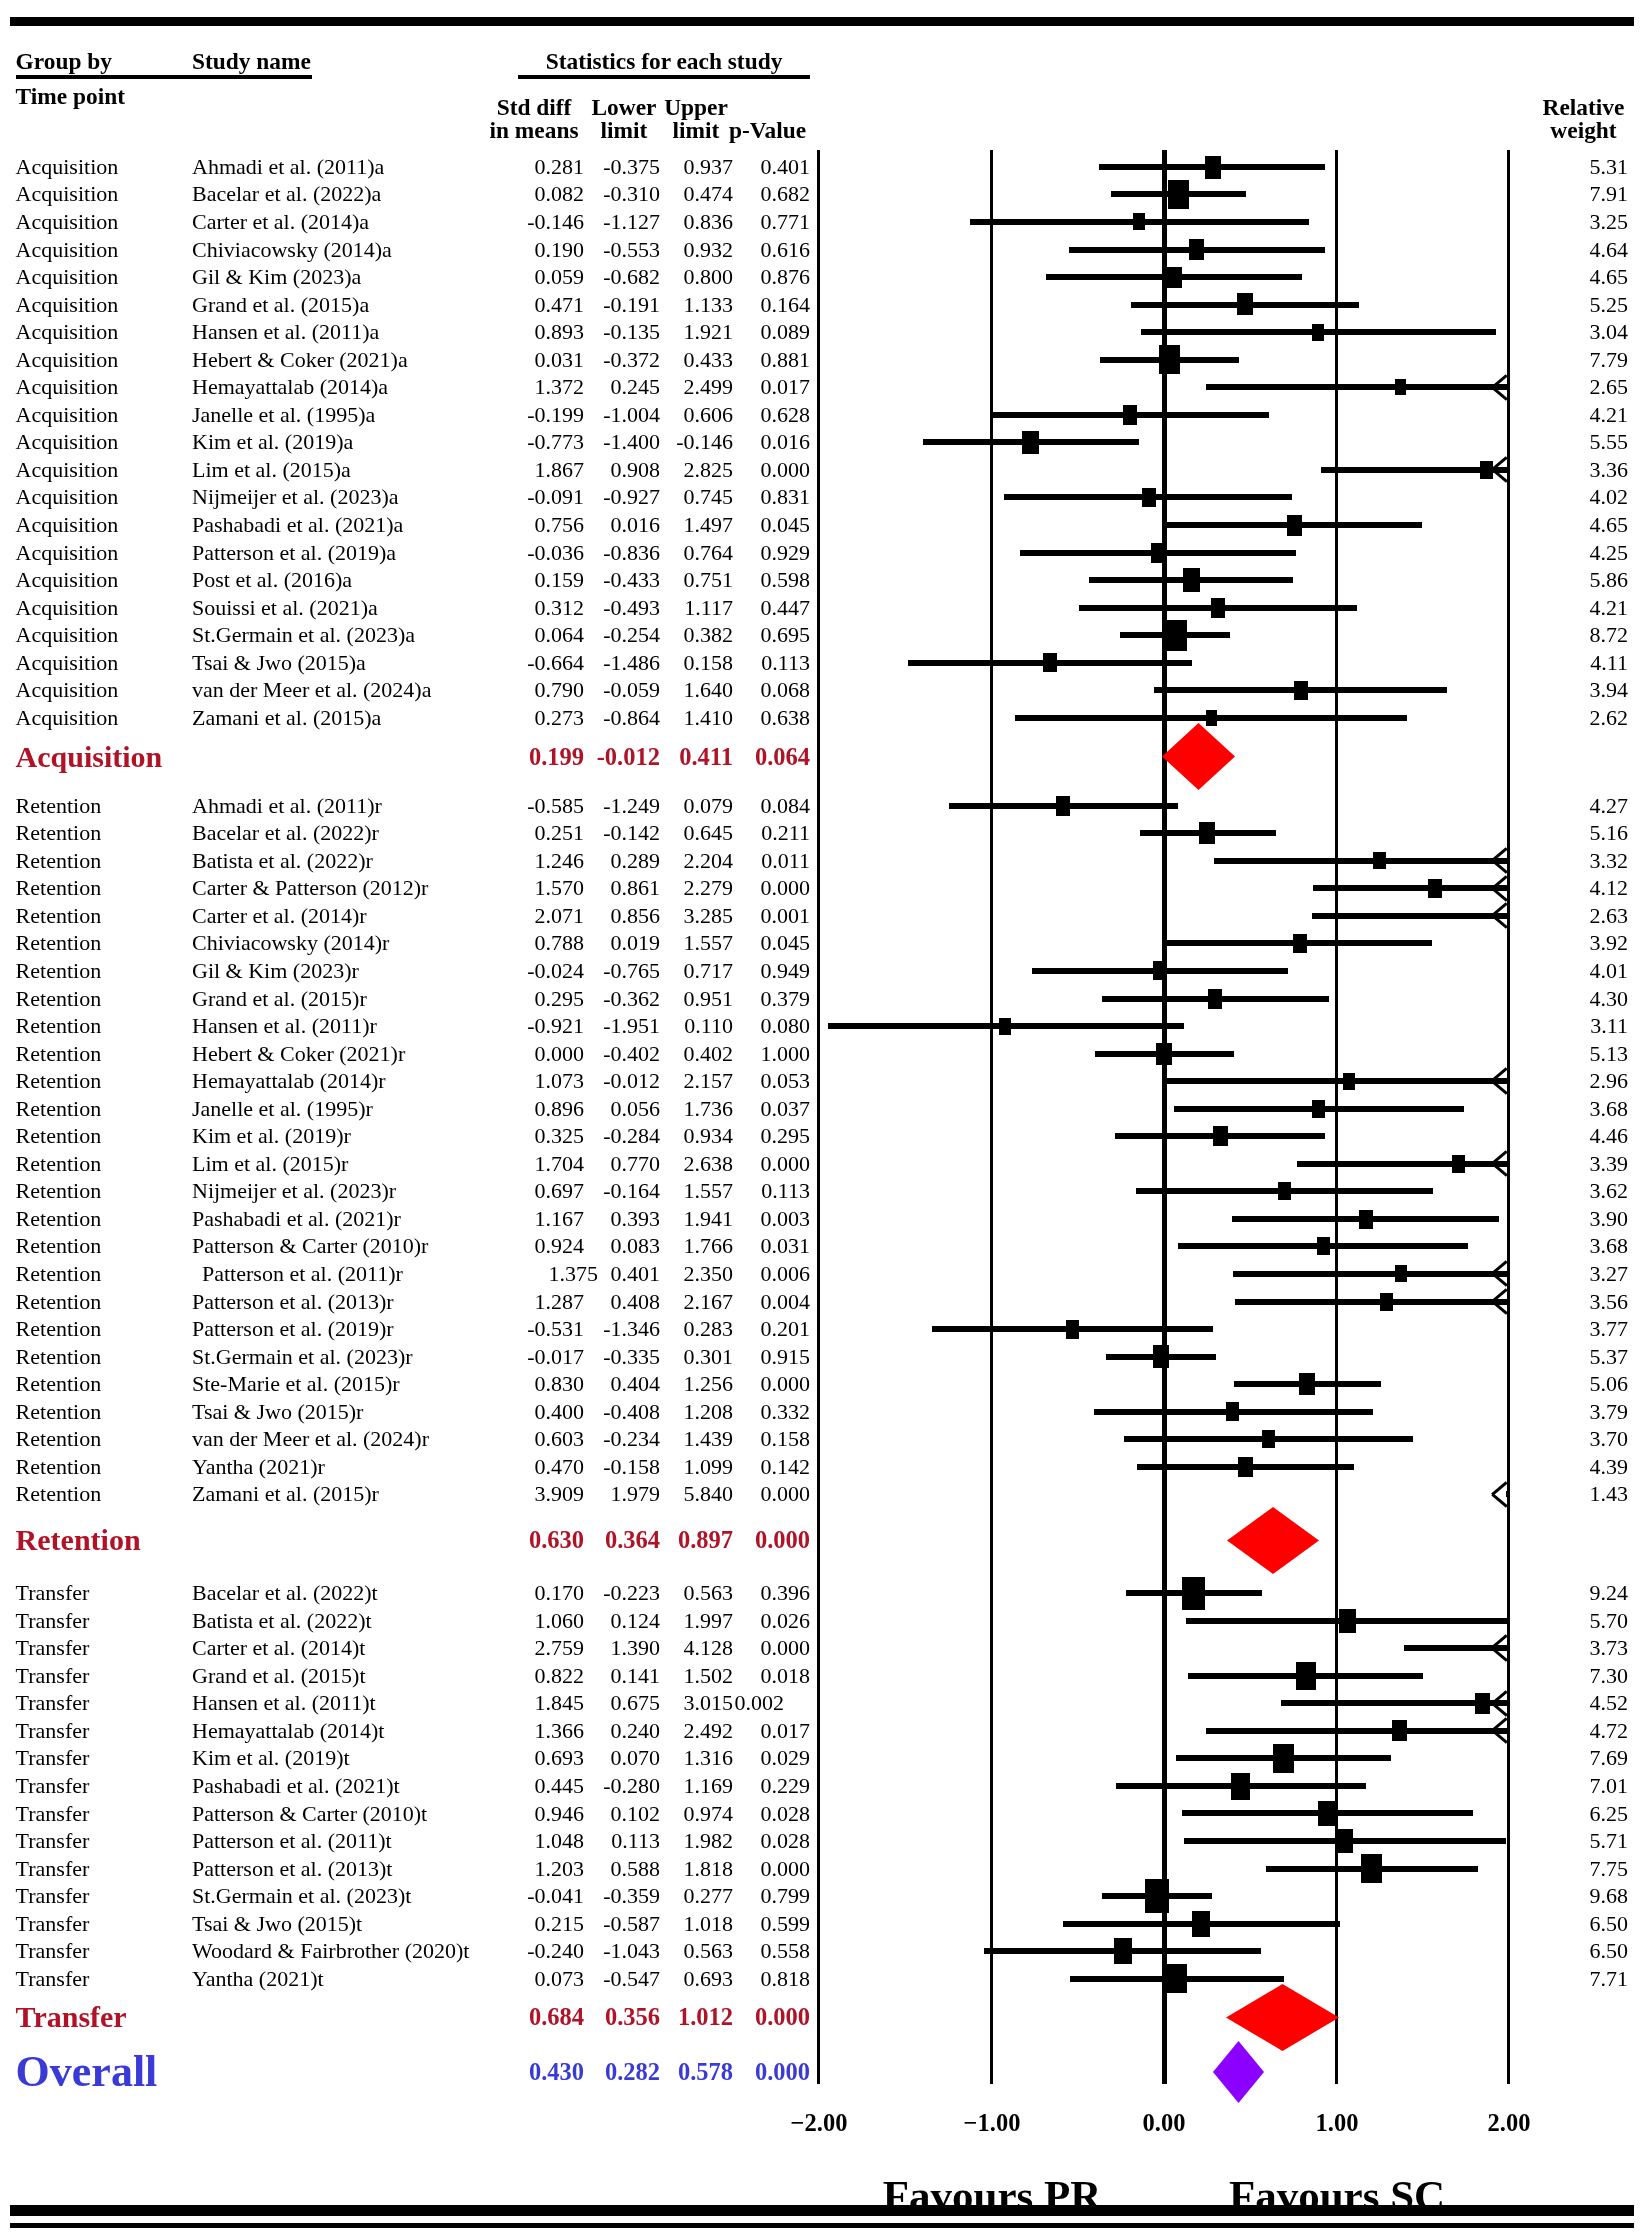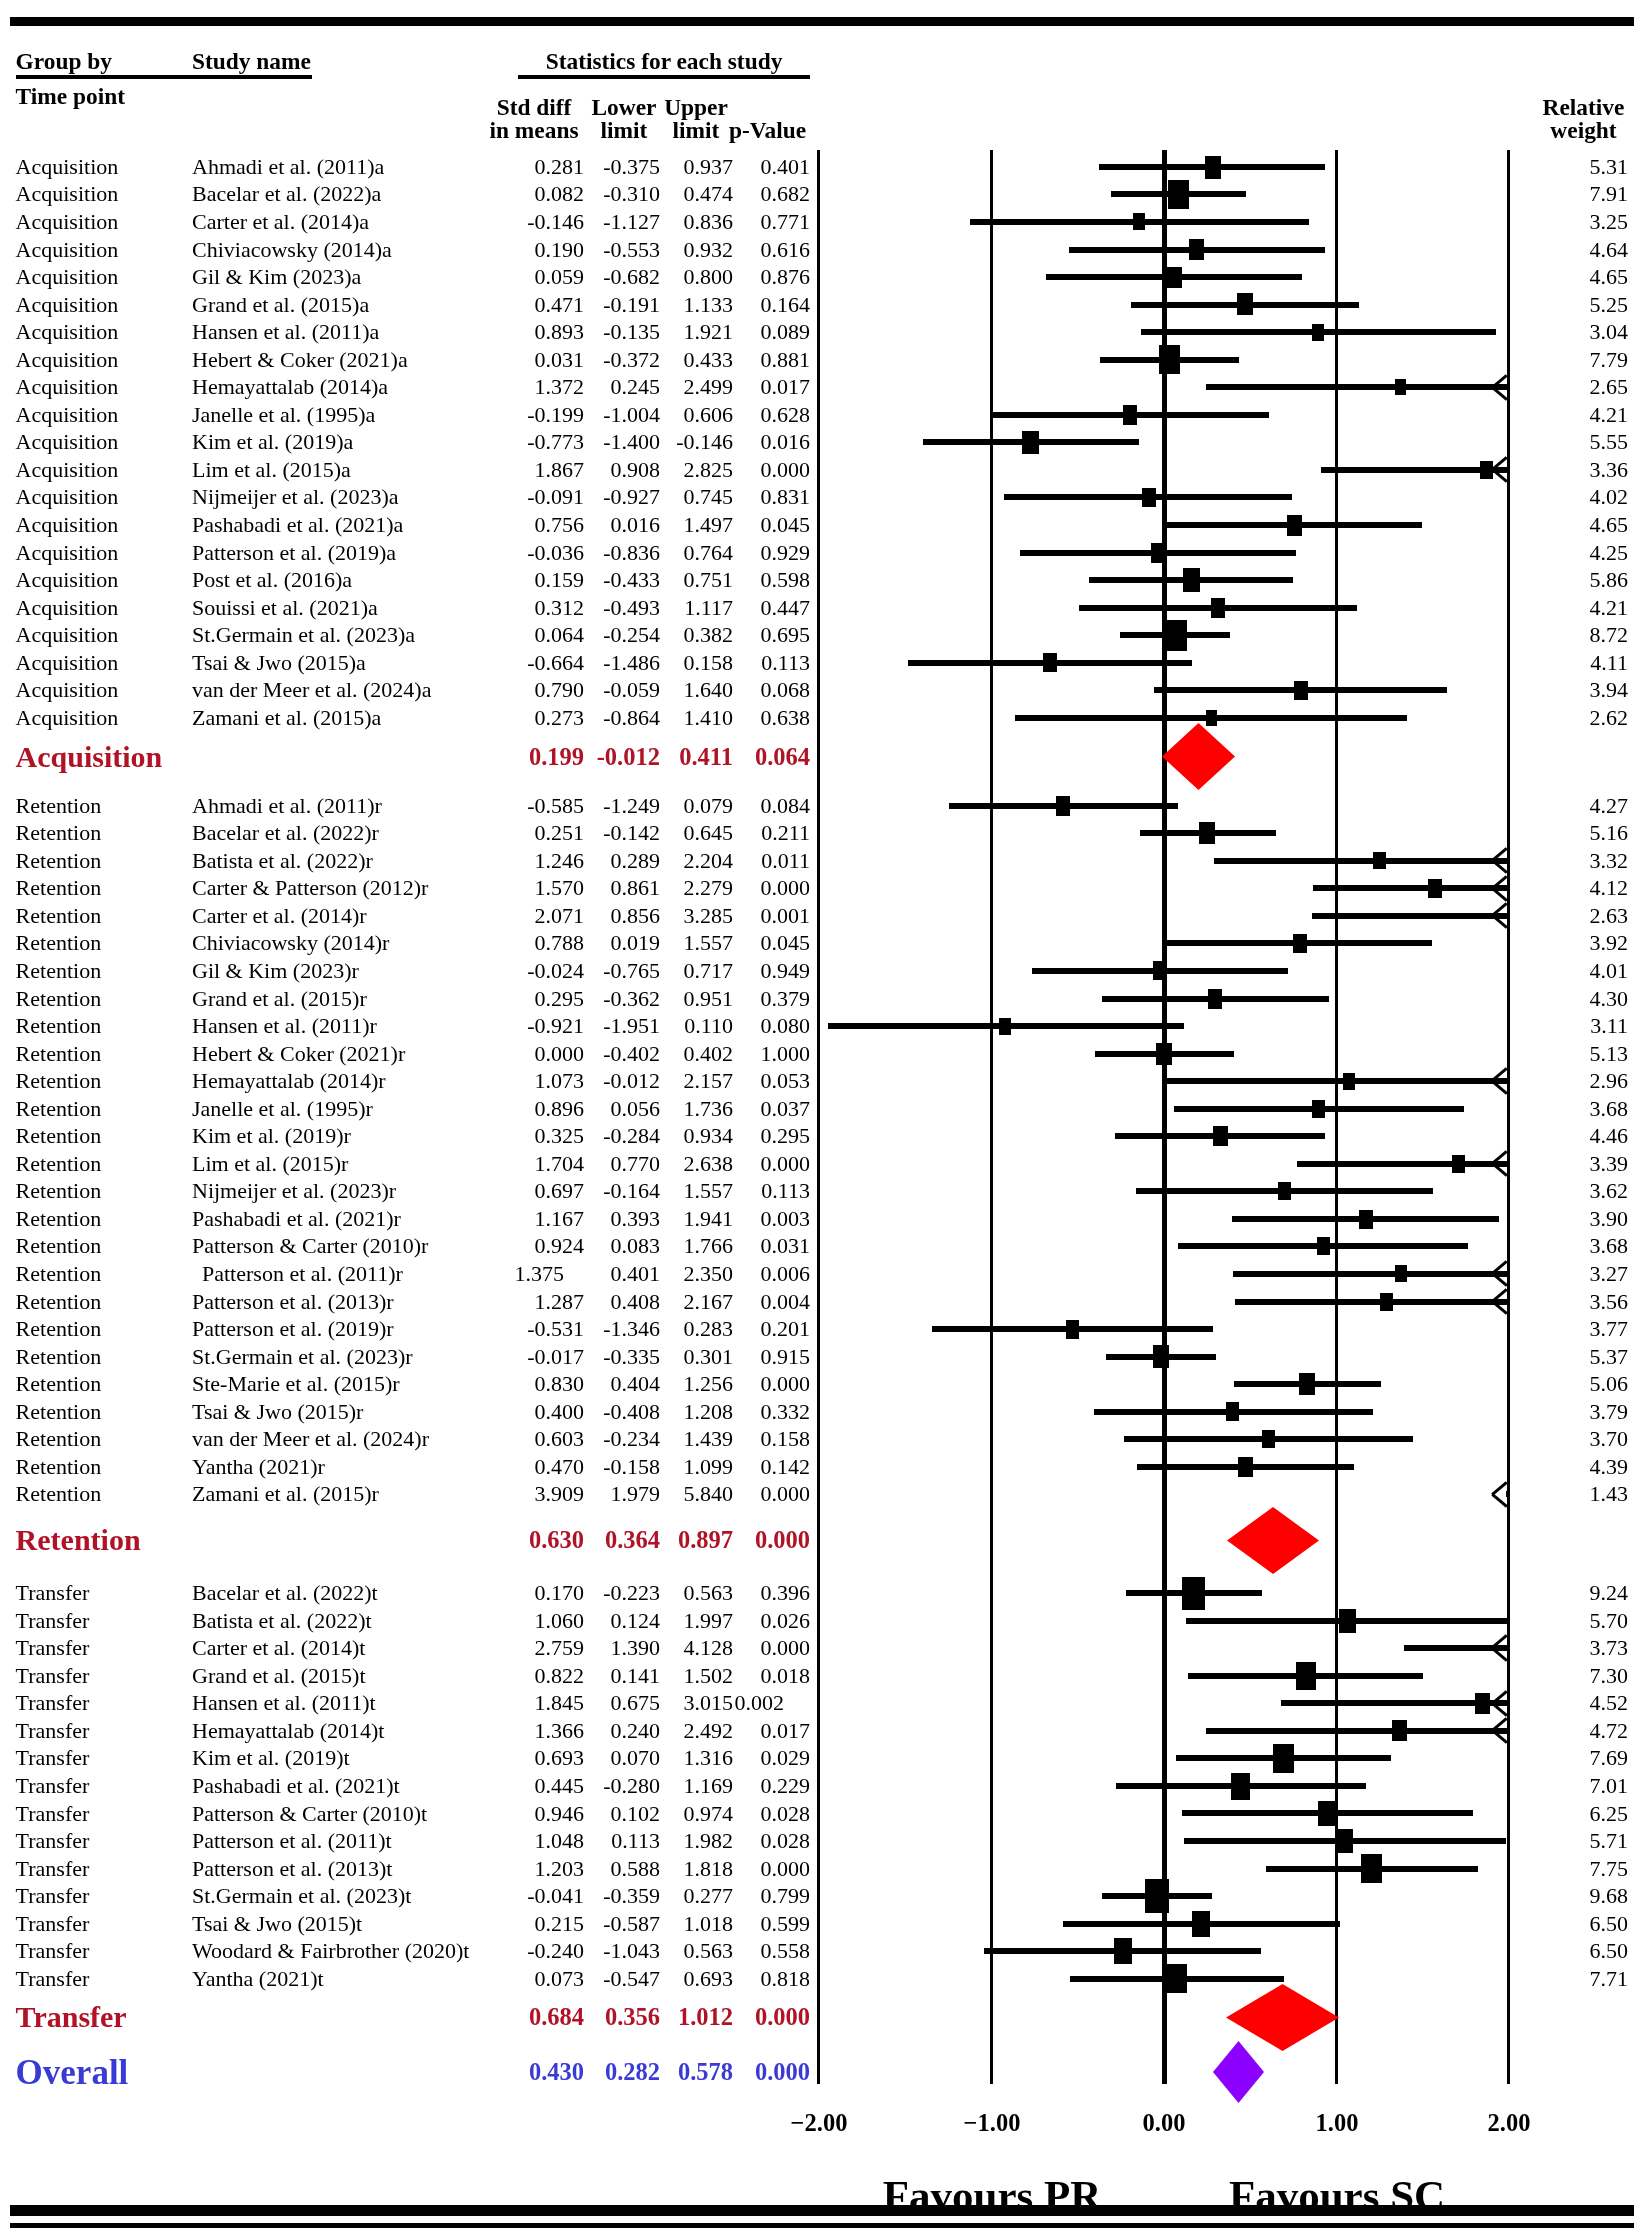--- a/index.html
+++ b/index.html
@@ -6,21 +6,21 @@
   body{width:1644px;height:2239px;font-family:"Liberation Serif","DejaVu Serif",serif;color:#000;}
   #fig{position:relative;width:1644px;height:2239px;background:#fff;overflow:hidden;}
   .abs{position:absolute;}
   .rule{position:absolute;background:#000;}
   .hdr{position:absolute;font-weight:bold;font-size:23.4px;white-space:nowrap;transform:translateY(-50%);}
   .hdr.center{text-align:center;}
   .cell{position:absolute;font-size:22px;white-space:nowrap;transform:translateY(-50%);line-height:1;}
   .cell.r{text-align:right;}
   .sum-label{position:absolute;font-weight:bold;font-size:30px;white-space:nowrap;transform:translateY(-50%);line-height:1;}
   .sum-num{position:absolute;font-weight:bold;font-size:24.5px;text-align:right;white-space:nowrap;transform:translateY(-50%);line-height:1;}
-  .ov-label{position:absolute;font-weight:bold;font-size:35px;white-space:nowrap;transform:translateY(-50%);line-height:1;}
+  .ov-label{position:absolute;font-weight:bold;font-size:44px;white-space:nowrap;transform:translateY(-50%);line-height:1;}
   .gridline{position:absolute;background:#000;}
   .ci-line{position:absolute;background:#000;}
   .marker{position:absolute;background:#000;}
   .diamond{position:absolute;}
   .tick-label{position:absolute;font-weight:bold;font-size:24.5px;text-align:center;transform:translate(-50%,-50%);white-space:nowrap;}
   .favours{position:absolute;font-weight:bold;font-size:43px;text-align:center;transform:translate(-50%,-50%);white-space:nowrap;}
   .chev{position:absolute;background:#000;}
 </style>
 </head>
 <body>
@@ -320,21 +320,21 @@
       <div class="cell r" style="left: 1472px; width: 156px; top: 1219px;">3.90</div>
       <div class="cell" style="left: 15.6px; top: 1246px;">Retention</div>
       <div class="cell" style="left: 192px; top: 1246px;">Patterson &amp; Carter (2010)r</div>
       <div class="cell r" style="left: 428px; width: 156px; top: 1246px;">0.924</div>
       <div class="cell r" style="left: 504px; width: 156px; top: 1246px;">0.083</div>
       <div class="cell r" style="left: 577px; width: 156px; top: 1246px;">1.766</div>
       <div class="cell r" style="left: 654px; width: 156px; top: 1246px;">0.031</div>
       <div class="cell r" style="left: 1472px; width: 156px; top: 1246px;">3.68</div>
       <div class="cell" style="left: 15.6px; top: 1274px;">Retention</div>
       <div class="cell" style="left: 192px; top: 1274px; margin-left: 10px;">Patterson et al. (2011)r</div>
-      <div class="cell r" style="left: 408px; width: 156px; top: 1274px; text-align: right;">1.375</div>
+      <div class="cell r" style="left: 442px; width: 156px; top: 1274px; text-align: right;">1.375</div>
       <div class="cell r" style="left: 504px; width: 156px; top: 1274px;">0.401</div>
       <div class="cell r" style="left: 577px; width: 156px; top: 1274px;">2.350</div>
       <div class="cell r" style="left: 654px; width: 156px; top: 1274px;">0.006</div>
       <div class="cell r" style="left: 1472px; width: 156px; top: 1274px;">3.27</div>
       <div class="cell" style="left: 15.6px; top: 1302px;">Retention</div>
       <div class="cell" style="left: 192px; top: 1302px;">Patterson et al. (2013)r</div>
       <div class="cell r" style="left: 428px; width: 156px; top: 1302px;">1.287</div>
       <div class="cell r" style="left: 504px; width: 156px; top: 1302px;">0.408</div>
       <div class="cell r" style="left: 577px; width: 156px; top: 1302px;">2.167</div>
       <div class="cell r" style="left: 654px; width: 156px; top: 1302px;">0.004</div>

